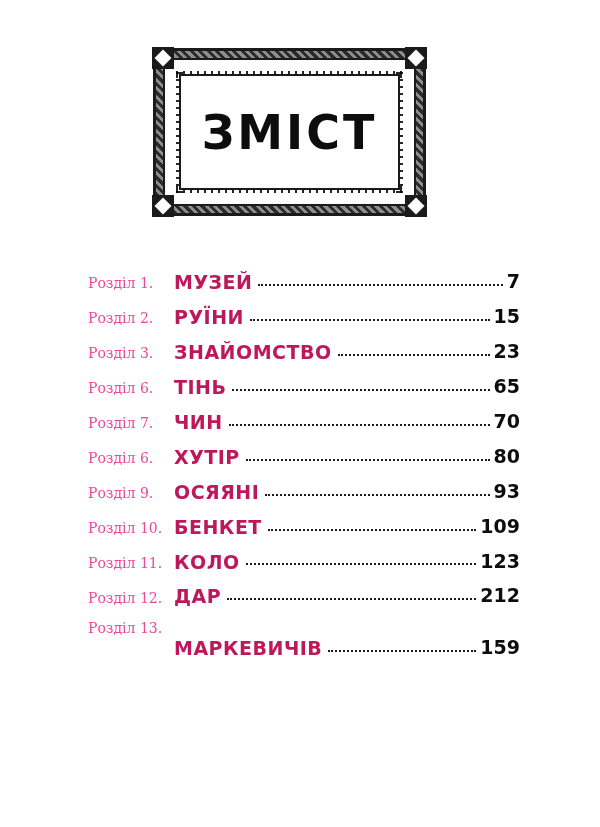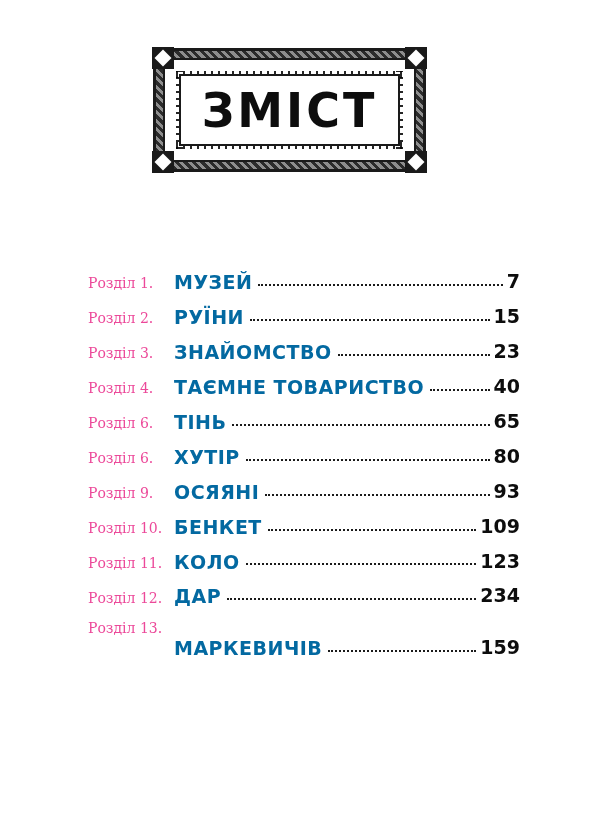--- a/index.html
+++ b/index.html
@@ -15,21 +15,21 @@
     overflow: hidden;
     position: relative;
   }
 
   
   .title-block {
     position: absolute;
     left: 153px;
     top: 48px;
     width: 273px;
-    height: 124px;
+    height: 168px;
   }
   .frame-outer {
     position: absolute;
     inset: 0;
     border: 3px solid #1a1a1a;
     background:
       repeating-linear-gradient(45deg, #2b2b2b 0px, #2b2b2b 3px, #8d8d8d 3px, #8d8d8d 6px);
     box-sizing: border-box;
   }
   .frame-mid {
@@ -122,21 +122,21 @@
     width: 86px;
     flex: 0 0 86px;
     text-align: left;
     padding-bottom: 2px;
   }
   .toc-title {
     font-family: "DejaVu Sans", sans-serif;
     font-weight: 700;
     font-size: 19px;
     letter-spacing: 0.5px;
-    color: #0369a1;
+    color: #be185d;
     text-transform: uppercase;
     white-space: nowrap;
     padding-right: 6px;
   }
   .toc-dots {
     flex: 1 1 auto;
     border-bottom: 2px dotted #1a1a1a;
     margin: 0 4px 7px 0;
     min-width: 8px;
     height: 1px;
@@ -196,35 +196,35 @@
     <span class="toc-page">15</span>
   </div>
 
   <div class="toc-row">
     <span class="toc-chapter">Розділ 3.</span>
     <span class="toc-title">ЗНАЙОМСТВО</span>
     <span class="toc-dots"></span>
     <span class="toc-page">23</span>
   </div>
 
-  <div class="toc-row">
-    <span class="toc-chapter">Розділ 4.</span>
-    <span class="toc-title">ТАЄМНЕ ТОВАРИСТВО</span>
-    <span class="toc-dots"></span>
-    <span class="toc-page">40</span>
-  </div>
 
 
   <div class="toc-row">
     <span class="toc-chapter">Розділ 6.</span>
     <span class="toc-title">ТІНЬ</span>
     <span class="toc-dots"></span>
     <span class="toc-page">65</span>
   </div>
 
+  <div class="toc-row">
+    <span class="toc-chapter">Розділ 7.</span>
+    <span class="toc-title">ЧИН</span>
+    <span class="toc-dots"></span>
+    <span class="toc-page">70</span>
+  </div>
 
   <div class="toc-row">
     <span class="toc-chapter">Розділ 6.</span>
     <span class="toc-title">ХУТІР</span>
     <span class="toc-dots"></span>
     <span class="toc-page">80</span>
   </div>
 
   <div class="toc-row">
     <span class="toc-chapter">Розділ 9.</span>
@@ -244,21 +244,21 @@
     <span class="toc-chapter">Розділ 11.</span>
     <span class="toc-title">КОЛО</span>
     <span class="toc-dots"></span>
     <span class="toc-page">123</span>
   </div>
 
   <div class="toc-row">
     <span class="toc-chapter">Розділ 12.</span>
     <span class="toc-title">ДАР</span>
     <span class="toc-dots"></span>
-    <span class="toc-page">234</span>
+    <span class="toc-page">212</span>
   </div>
 
   <div class="toc-row two-line">
     <div class="line1">
       <span class="toc-chapter">Розділ 13.</span>
     </div>
     <div class="line2">
       <span class="toc-title">МАРКЕВИЧІВ</span>
       <span class="toc-dots"></span>
       <span class="toc-page">159</span>

